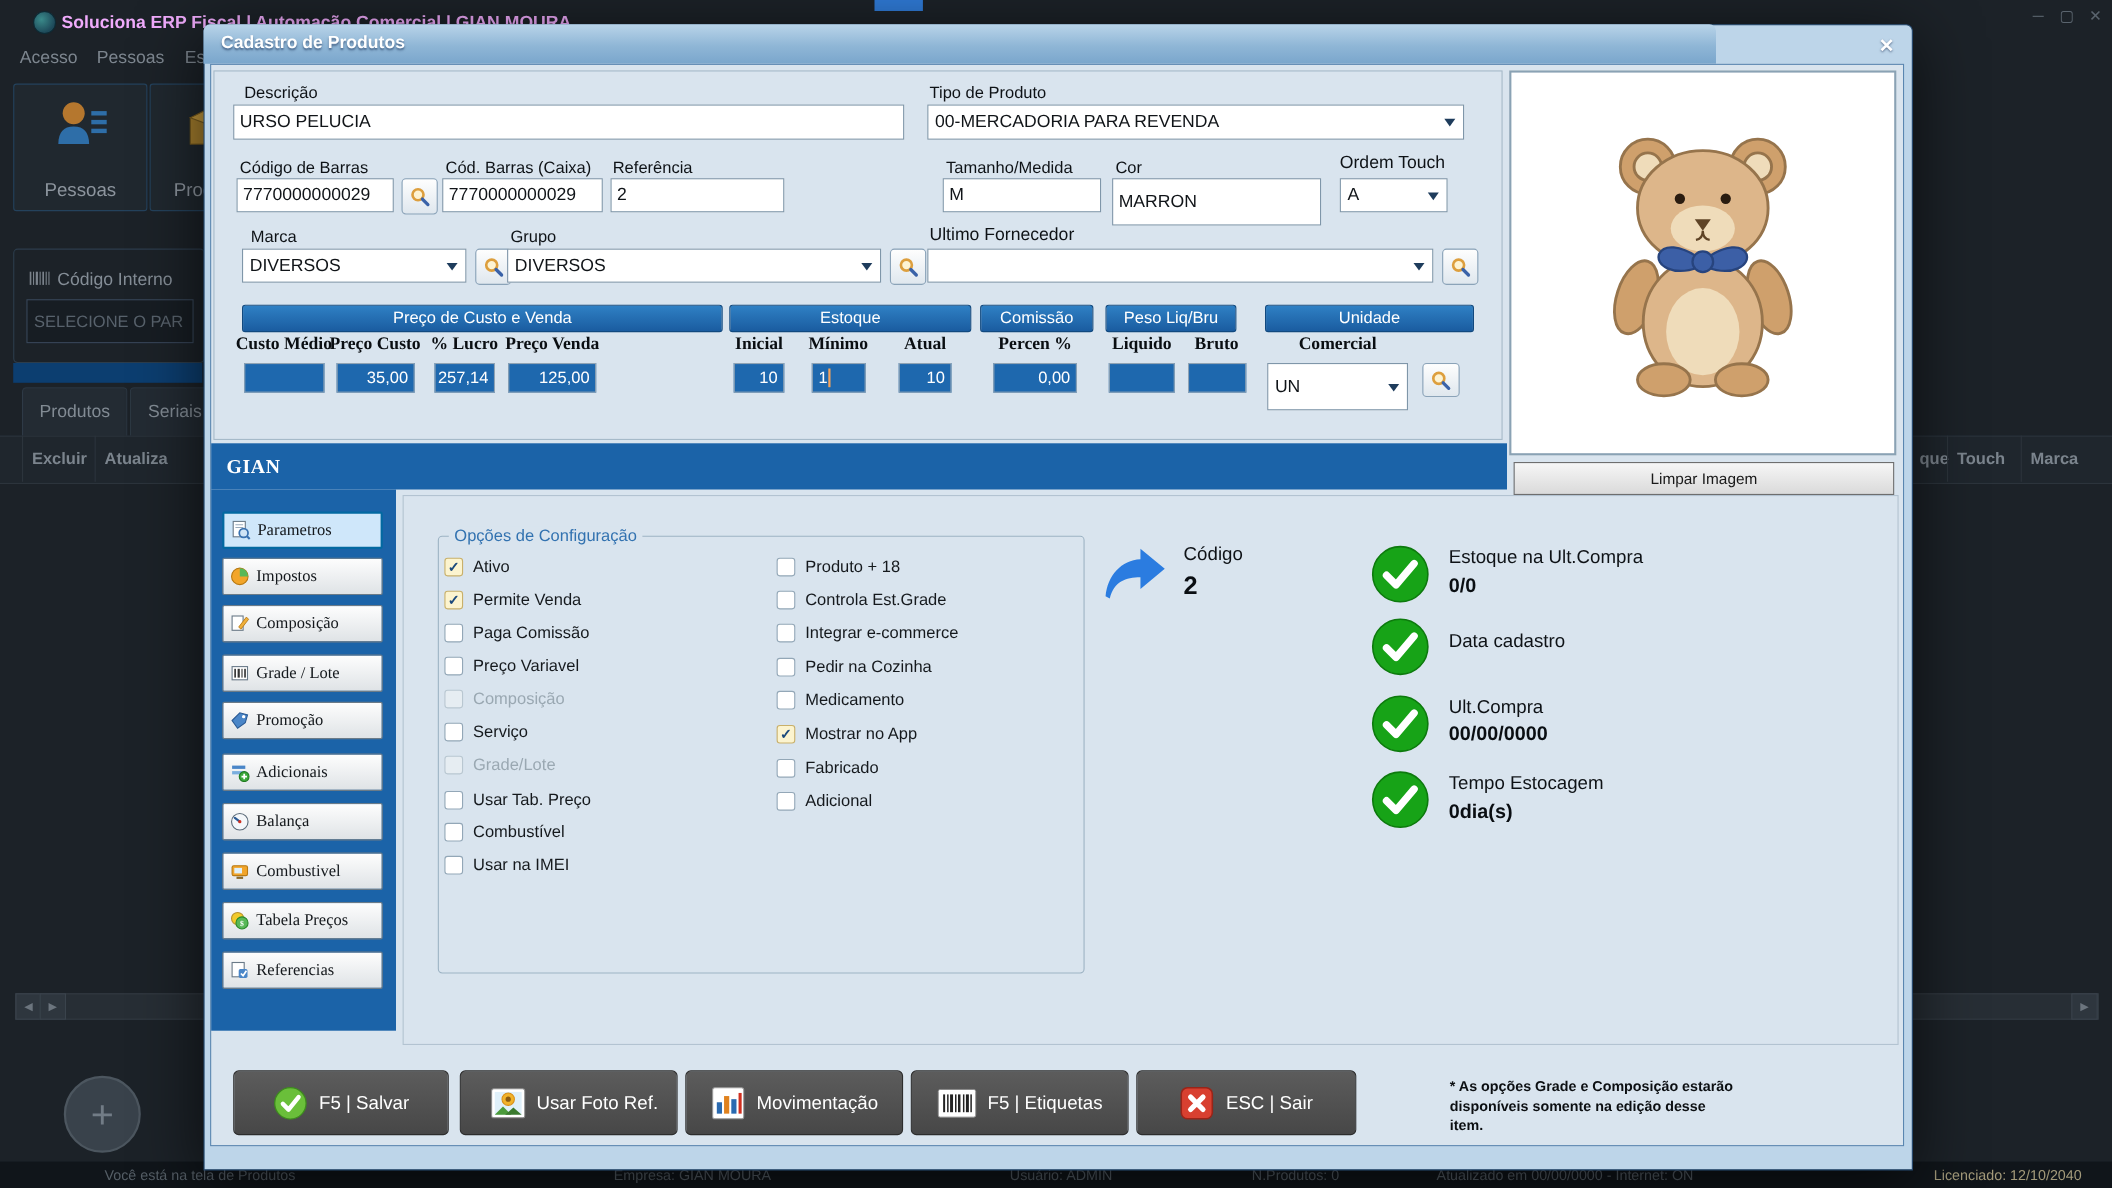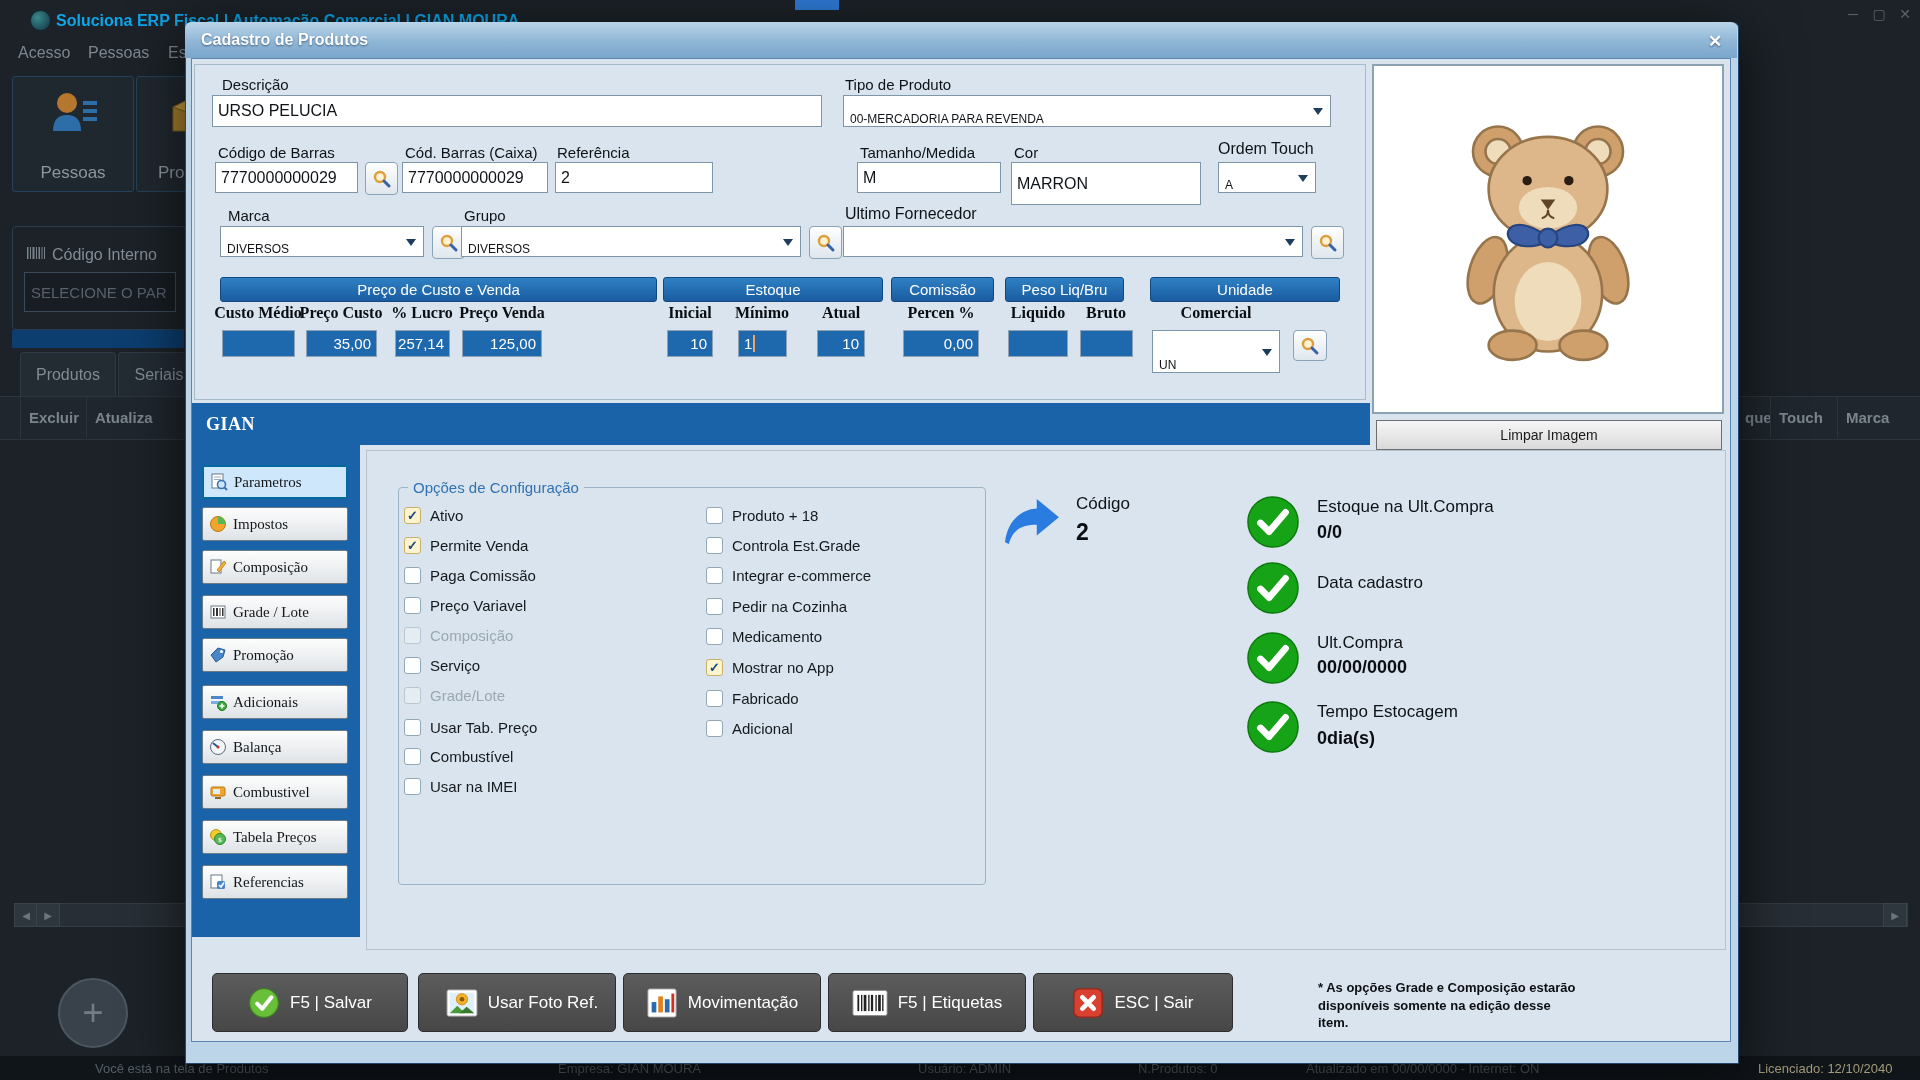--- a/index.html
+++ b/index.html
@@ -1,20 +1,20 @@
 <!DOCTYPE html>
 <html><head>
 <meta charset="utf-8">
 <style>
   html,body{margin:0;padding:0}
   body{width:1920px;height:1080px;position:relative;overflow:hidden;background:#1c2228;
        font-family:"Liberation Sans",sans-serif;-webkit-font-smoothing:antialiased}
   .abs{position:absolute}
   
-  .bg-title{left:56px;top:12px;font-size:16px;font-weight:bold;color:#0ea5e9;white-space:nowrap}
+  .bg-title{left:56px;top:12px;font-size:16px;font-weight:bold;color:#f0abfc;white-space:nowrap}
   .bg-logo{left:30px;top:10px;width:19px;height:19px;border-radius:50%;
            background:radial-gradient(circle at 35% 35%,#3a8a8a,#1e4a5a 70%);border:1px solid #0e2a34}
   .winctl{top:6px;font-size:14px;color:#5a646e;width:26px;text-align:center}
   .bg-bluechip{left:795px;top:0;width:44px;height:10px;background:#2f7ad6}
   .menu-item{top:44px;font-size:16px;color:#7d868f}
   .tbtn{top:76px;height:114px;background:#20282f;border:1px solid #24425c;border-radius:3px}
   .tbtn .tlab{position:absolute;bottom:8px;width:100%;text-align:center;font-size:17px;color:#8d959e}
   .fgroup{left:12px;top:226px;width:172px;height:102px;border:1px solid #2c3d4c;border-radius:4px}
   .fglabel{left:52px;top:246px;font-size:16px;color:#848d96}
   .fginput{left:24px;top:272px;width:152px;height:40px;background:#171d23;border:1px solid #39485a;
@@ -29,35 +29,35 @@
   .harrow{top:903px;width:22px;height:22px;background:#2e363e;border:1px solid #3a434c;color:#6c757e;
           font-size:10px;display:flex;align-items:center;justify-content:center}
   .plusbtn{left:58px;top:978px;width:66px;height:66px;border-radius:50%;background:#39424b;
            border:2px solid #4c565f;color:#727c86;font-size:36px;display:flex;align-items:center;justify-content:center}
   .statusbar{left:0;top:1056px;width:1920px;height:24px;background:#10151a}
   .stext{top:1061px;font-size:13px;color:#555e66;white-space:nowrap}
   .stext.lic{color:#a39a7a}
   
   .modal{left:185px;top:22px;width:1552px;height:1040px;background:#bdd5e9;border:1px solid #24486e;
          border-radius:6px 6px 0 0;box-shadow:0 12px 60px rgba(0,0,0,.65);z-index:10}
-  .mtitle{left:185px;top:22px;width:1552px;height:36px;border-radius:6px 6px 0 0;z-index:11;
+  .mtitle{left:185px;top:22px;width:1375px;height:36px;border-radius:6px 6px 0 0;z-index:11;
           background:linear-gradient(#b9d4e9,#8fb6d6 55%,#7aa6cc);display:flex;align-items:center}
   .mtitle span{margin-left:16px;color:#fff;font-size:16px;font-weight:bold;text-shadow:0 1px 2px rgba(10,30,70,.55)}
   .mclose{left:1700px;top:28px;width:30px;height:26px;z-index:12;color:#fff;font-size:17px;font-weight:bold;
           display:flex;align-items:center;justify-content:center;text-shadow:0 1px 2px rgba(10,30,70,.6)}
   .mbody{left:191px;top:58px;width:1540px;height:984px;background:#d9e4ee;border:1px solid #5a86b0;
          box-sizing:border-box;z-index:11}
   .z{z-index:12}
   
   .panel{border:1px solid #a6bac9}
   .lbl{font-size:15px;color:#0e1216;white-space:nowrap}
   .inp{background:#fff;border:1px solid #7f96a9;font-size:16px;color:#101418;padding:0 5px;
        box-sizing:border-box;font-family:"Liberation Sans",sans-serif}
-  .combo{background:#fff;border:1px solid #7f96a9;display:flex;align-items:flex-end;padding:0 24px 0 6px;
-         font-size:12px;color:#101418;box-sizing:border-box}
+  .combo{background:#fff;border:1px solid #7f96a9;display:flex;align-items:center;padding:0 24px 0 6px;
+         font-size:16px;color:#101418;box-sizing:border-box}
   .combo i{position:absolute;right:7px;top:50%;margin-top:-3px;width:0;height:0;
            border-left:5px solid transparent;border-right:5px solid transparent;border-top:7px solid #1e3c5c}
   .mag{background:linear-gradient(#fefefe,#dfe7ee);border:1px solid #8ba3b8;border-radius:4px;
        display:flex;align-items:center;justify-content:center}
   .shdr{background:linear-gradient(#2f80c4,#1a5ca0);border:1px solid #11497f;border-radius:3px;color:#fff;
         font-size:15px;height:25px;display:flex;align-items:center;justify-content:center;box-sizing:border-box}
   .nlbl{top:304px;transform:translateX(-50%);font-family:"Liberation Serif",serif;font-weight:bold;
         font-size:16px;color:#0a0e12;white-space:nowrap}
   .nbox{top:330px;height:27px;background:#1e68ae;border:1px solid #8fa3b4;color:#fff;font-size:15px;
         display:flex;align-items:center;justify-content:flex-end;padding:0 5px;box-sizing:border-box}

